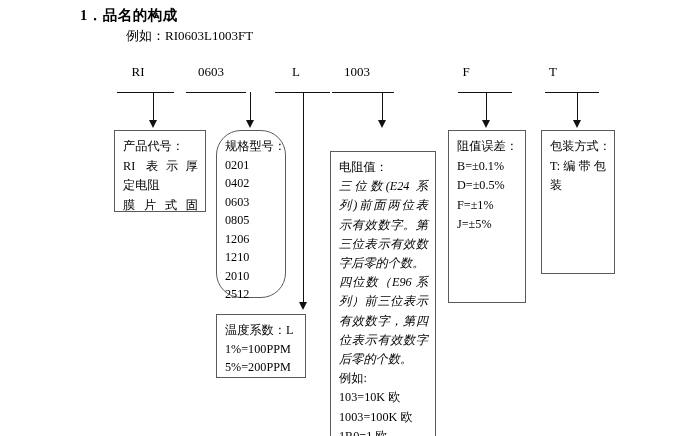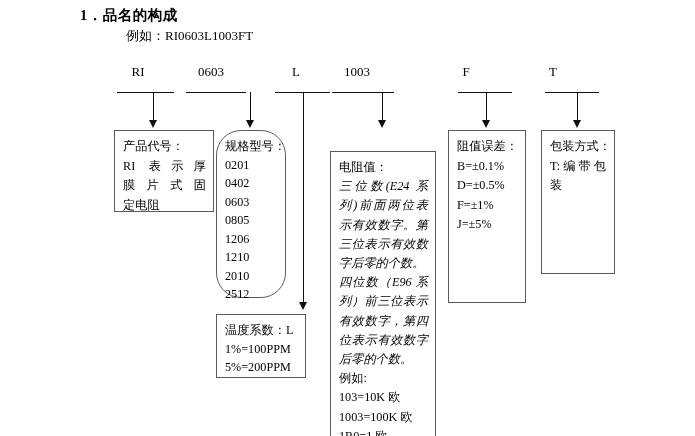--- a/index.html
+++ b/index.html
@@ -82,21 +82,21 @@
     text-align: justify;
     text-align-last: justify;
   }
   .box .ln.wrap {
     white-space: normal;
     text-align: justify;
     font-style: italic;
   }
 
   
-  #box-product   { left: 114px; top: 130px; width: 100px;  height: 82px; }
+  #box-product   { left: 114px; top: 130px; width: 92px;  height: 82px; }
   #box-size      { left: 216px; top: 130px; width: 70px;  height: 168px; border-radius: 25px; }
   #box-tempco    { left: 216px; top: 314px; width: 90px;  height: 64px; }
   #box-resist    { left: 330px; top: 130px; width: 106px; height: 316px; margin-top: 21px; }
   #box-tol       { left: 448px; top: 130px; width: 78px;  height: 173px; }
   #box-pack      { left: 541px; top: 130px; width: 74px;  height: 144px; }
 
   #box-size .ln, #box-tempco .ln { line-height: 18.5px; }
   #box-resist .ln { line-height: 19.2px; }
 </style>
 </head>
@@ -131,22 +131,22 @@
 <div class="arrow-head" style="left:149px;top:120px;"></div>
 <div class="arrow-head" style="left:246px;top:120px;"></div>
 <div class="arrow-head" style="left:299px;top:302px;"></div>
 <div class="arrow-head" style="left:378px;top:120px;"></div>
 <div class="arrow-head" style="left:482px;top:120px;"></div>
 <div class="arrow-head" style="left:573px;top:120px;"></div>
 
 <div class="box" id="box-product">
   <div class="ln">产品代号：</div>
   <div class="ln just">RI 表示厚</div>
+  <div class="ln">定电阻</div>
   <div class="ln just">膜片式固</div>
-  <div class="ln">定电阻</div>
 </div>
 
 <div class="box" id="box-size">
   <div class="ln">规格型号：</div>
   <div class="ln">0201</div>
   <div class="ln">0402</div>
   <div class="ln">0603</div>
   <div class="ln">0805</div>
   <div class="ln">1206</div>
   <div class="ln">1210</div>

